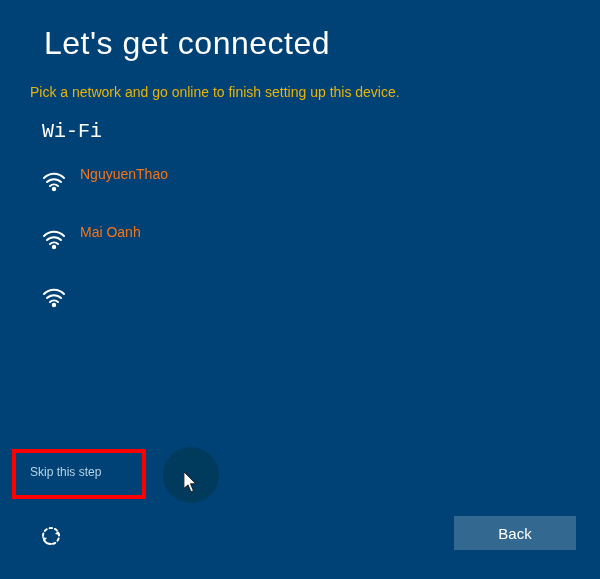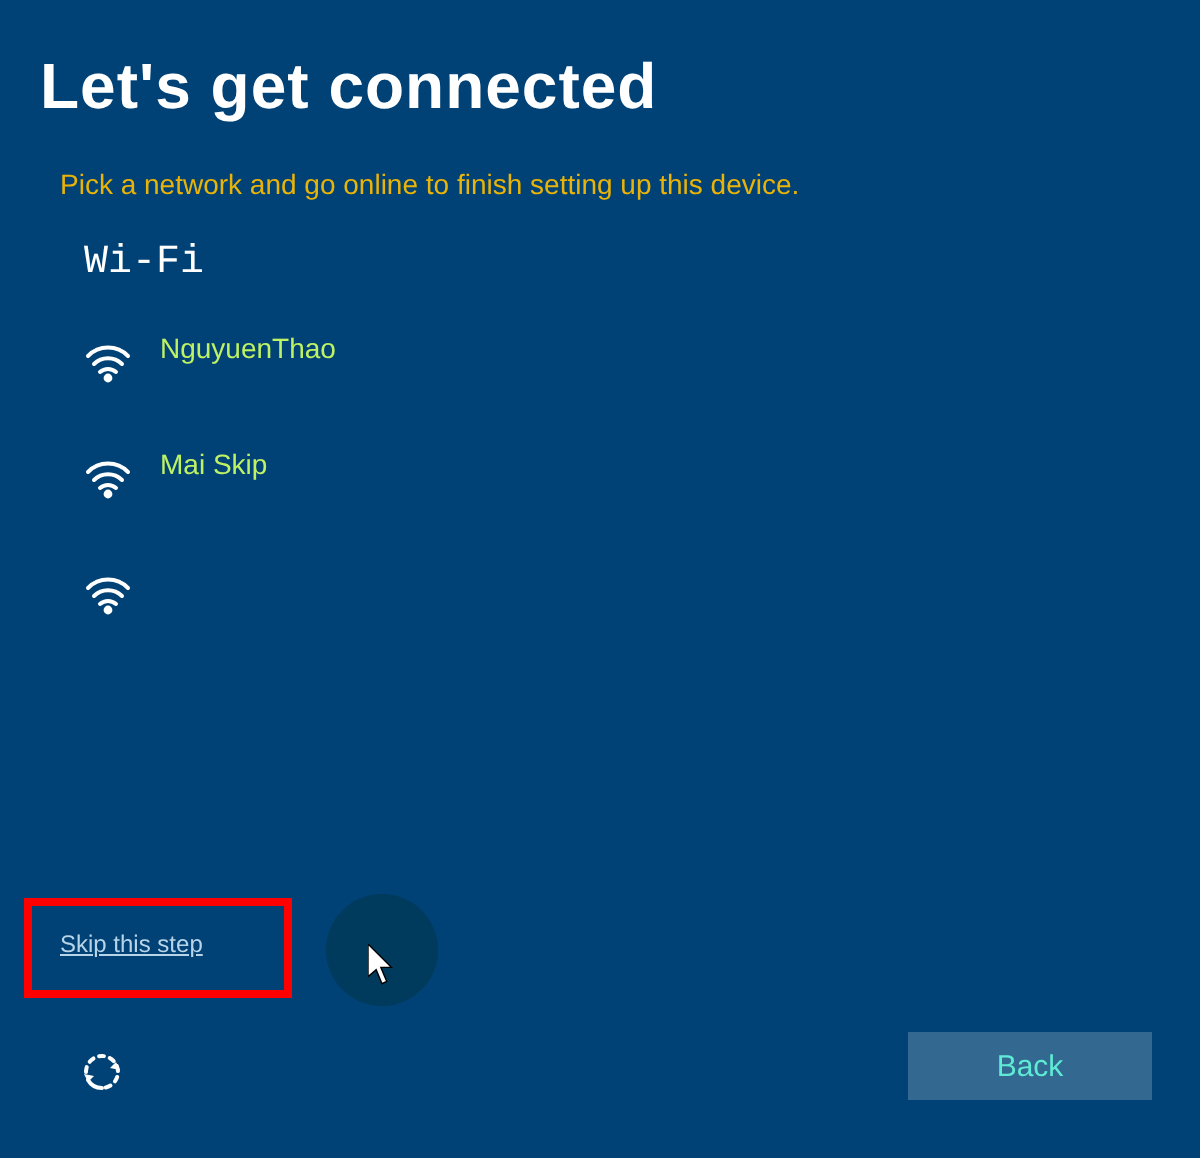--- a/index.html
+++ b/index.html
@@ -11,22 +11,22 @@
       width: 600px;
       height: 579px;
       background: #004275;
       font-family: 'Segoe UI', 'Segoe UI Light', Arial, sans-serif;
       color: #ffffff;
       position: relative;
       overflow: hidden;
     }
     .page-title {
       font-size: 32px;
-      font-weight: 700;
-      padding: 25px 0 0 20px;
+      font-weight: 400;
+      padding: 25px 0 0 44px;
       letter-spacing: 0.5px;
     }
     .subtitle {
       font-size: 14px;
       font-weight: 400;
       padding: 22px 0 0 30px;
       color: #eab308;
     }
     .section-header {
       font-size: 20px;
@@ -45,40 +45,39 @@
     }
     .wifi-icon {
       width: 24px;
       height: 24px;
       margin-right: 14px;
       flex-shrink: 0;
     }
     .network-name {
       font-size: 14px;
       font-weight: 400;
-      color: #bef264;
+      color: #f97316;
       position: relative;
       top: -6px;
     }
     .skip-highlight {
       position: absolute;
       left: 12px;
       top: 449px;
       width: 134px;
       height: 50px;
       border: 4px solid #ff0000;
     }
     .skip-link {
       position: absolute;
       left: 30px;
       top: 465px;
       font-size: 12px;
       color: #b8d4e8;
       cursor: pointer;
-      text-decoration: underline;
     }
     .cursor-circle {
       position: absolute;
       left: 163px;
       top: 447px;
       width: 56px;
       height: 56px;
       border-radius: 50%;
       background: #003a5c;
     }
@@ -98,21 +97,21 @@
       height: 28px;
       cursor: pointer;
     }
     .back-button {
       position: absolute;
       right: 24px;
       bottom: 29px;
       width: 122px;
       height: 34px;
       background: #336890;
-      color: #5eead4;
+      color: #ffffff;
       border: none;
       font-size: 15px;
       font-family: inherit;
       cursor: pointer;
       display: flex;
       align-items: center;
       justify-content: center;
     }
   </style>
 </head>
@@ -136,21 +135,21 @@
   </div>
   <div class="network-item">
     <span class="wifi-icon">
       <svg viewBox="0 0 24 24" fill="none" stroke="#ffffff" stroke-width="2">
         <path d="M2 10 A 14 14 0 0 1 22 10" stroke-linecap="round"></path>
         <path d="M5 14 A 10 10 0 0 1 19 14" stroke-linecap="round"></path>
         <path d="M8 18 A 6 6 0 0 1 16 18" stroke-linecap="round"></path>
         <circle cx="12" cy="21" r="1.2" fill="#ffffff"></circle>
       </svg>
     </span>
-    <span class="network-name">Mai Skip</span>
+    <span class="network-name">Mai Oanh</span>
   </div>
   <div class="network-item">
     <span class="wifi-icon">
       <svg viewBox="0 0 24 24" fill="none" stroke="#ffffff" stroke-width="2">
         <path d="M2 10 A 14 14 0 0 1 22 10" stroke-linecap="round"></path>
         <path d="M5 14 A 10 10 0 0 1 19 14" stroke-linecap="round"></path>
         <path d="M8 18 A 6 6 0 0 1 16 18" stroke-linecap="round"></path>
         <circle cx="12" cy="21" r="1.2" fill="#ffffff"></circle>
       </svg>
     </span>

